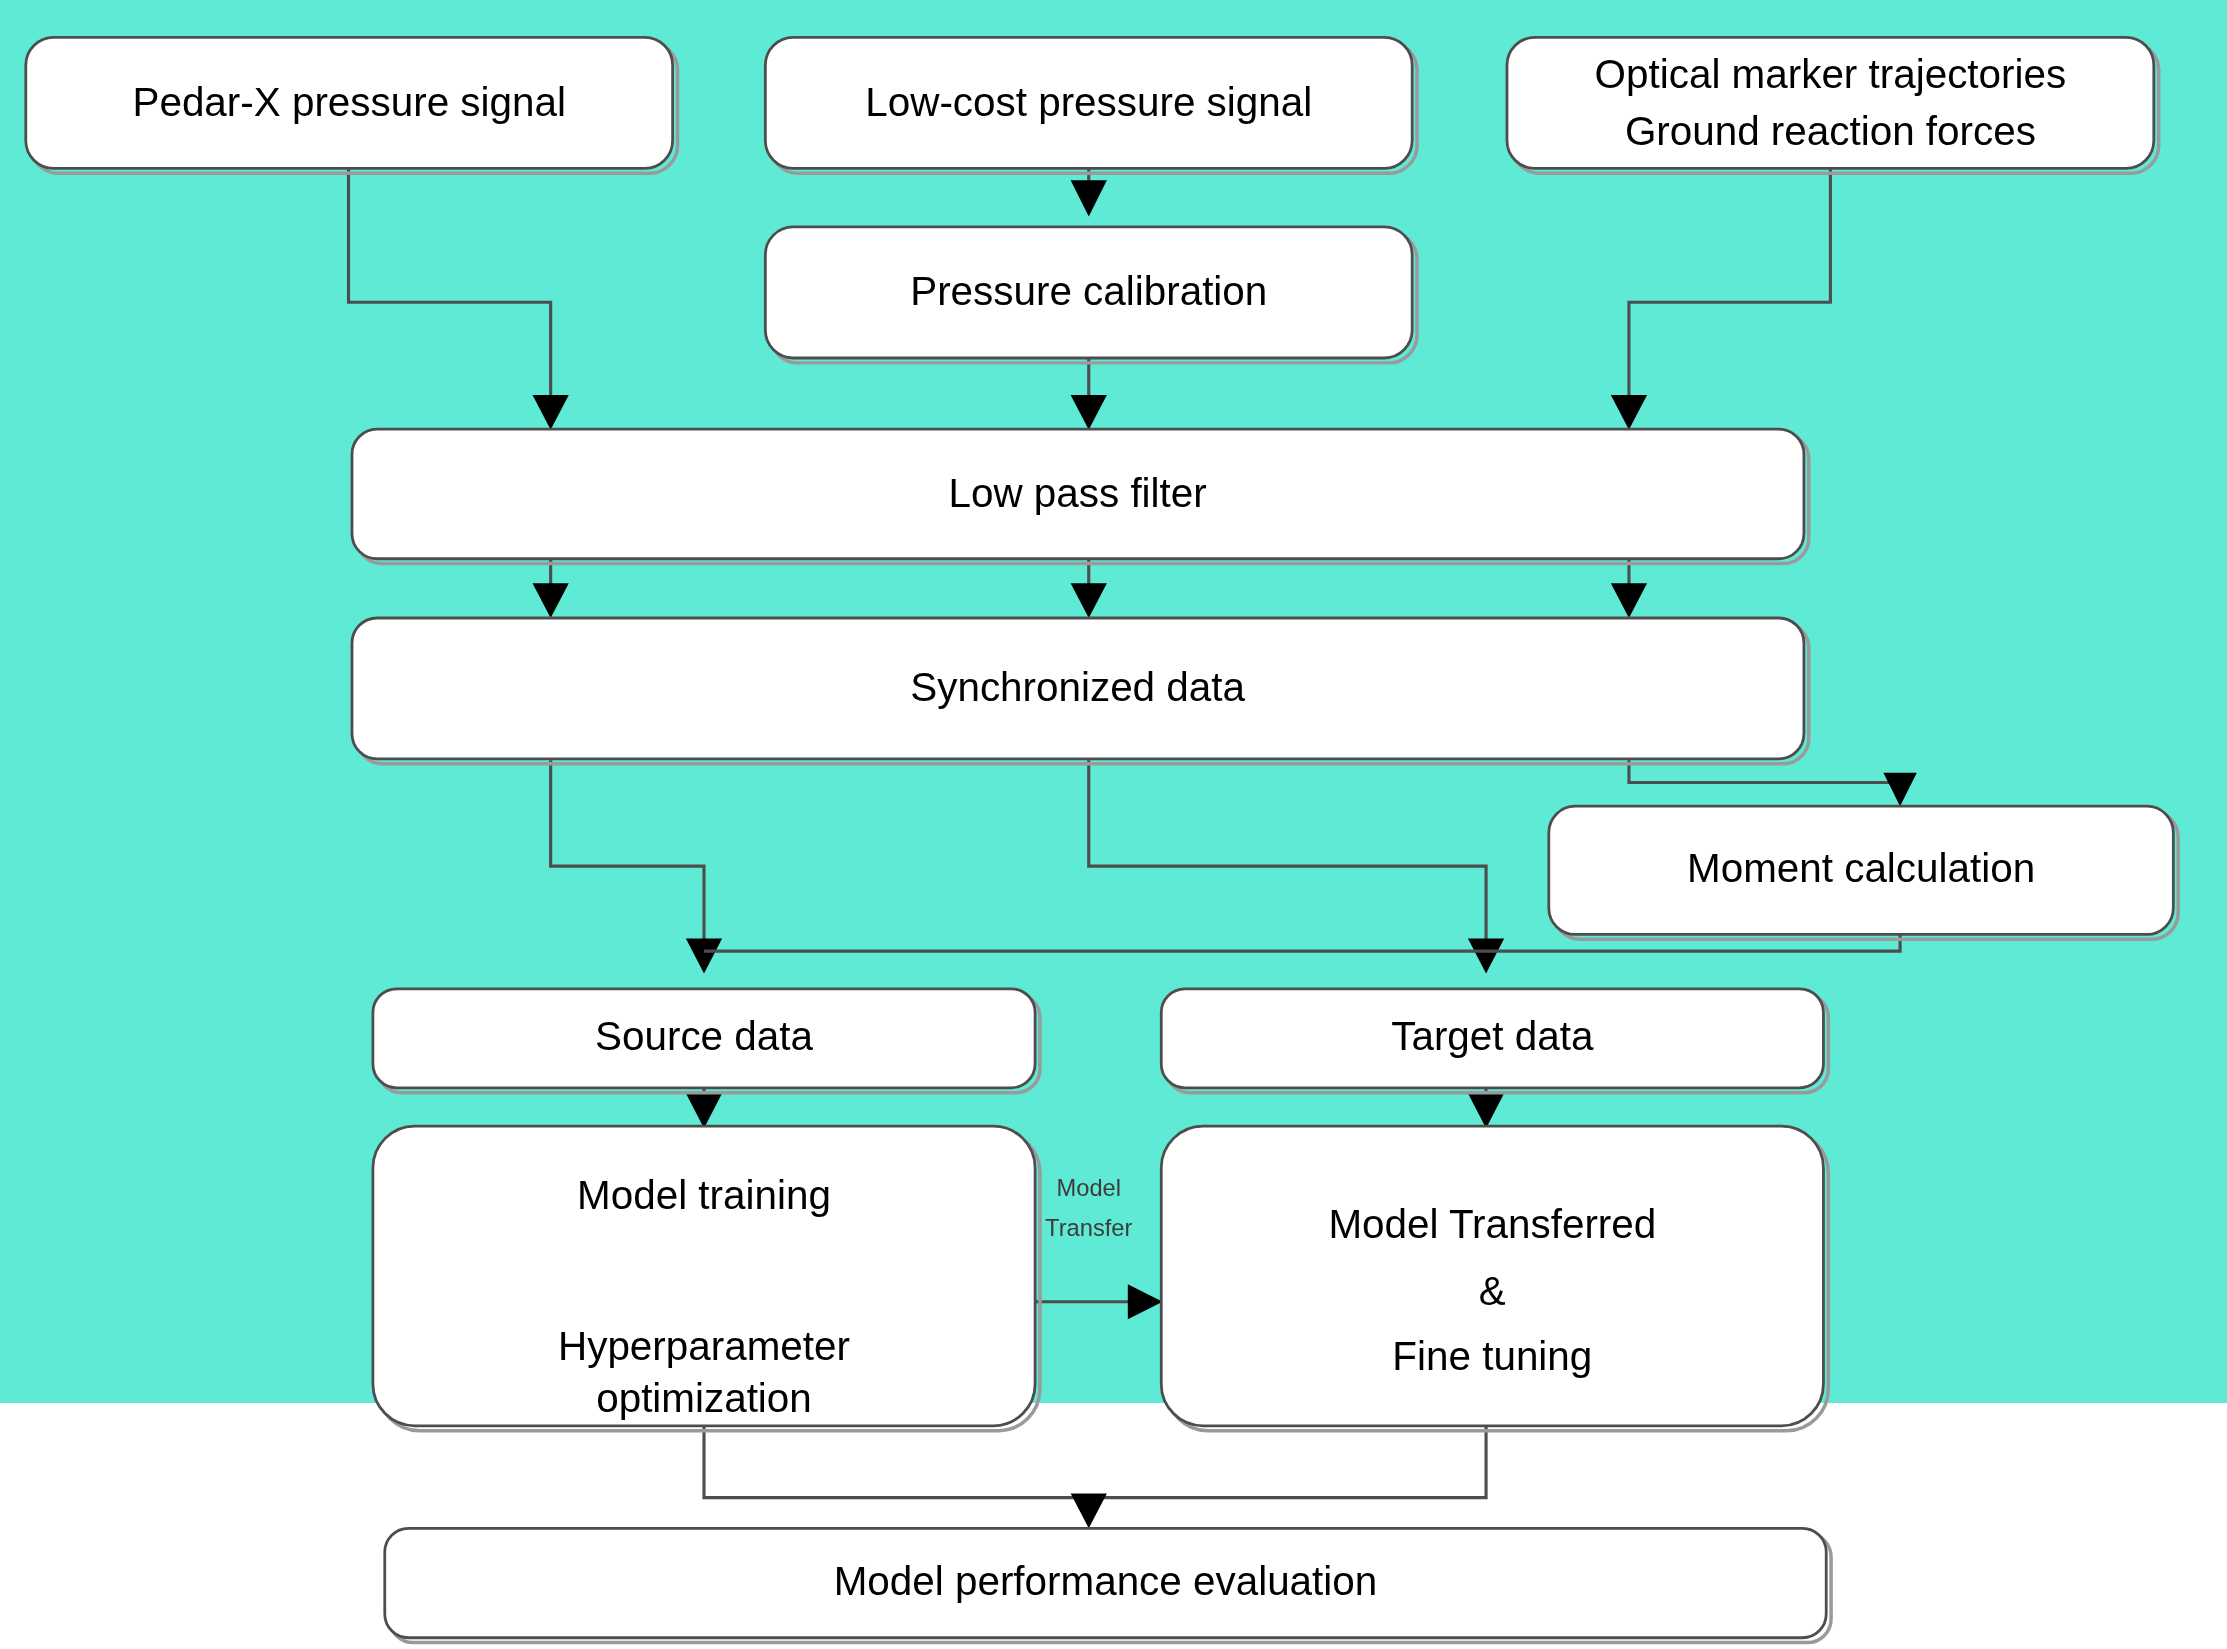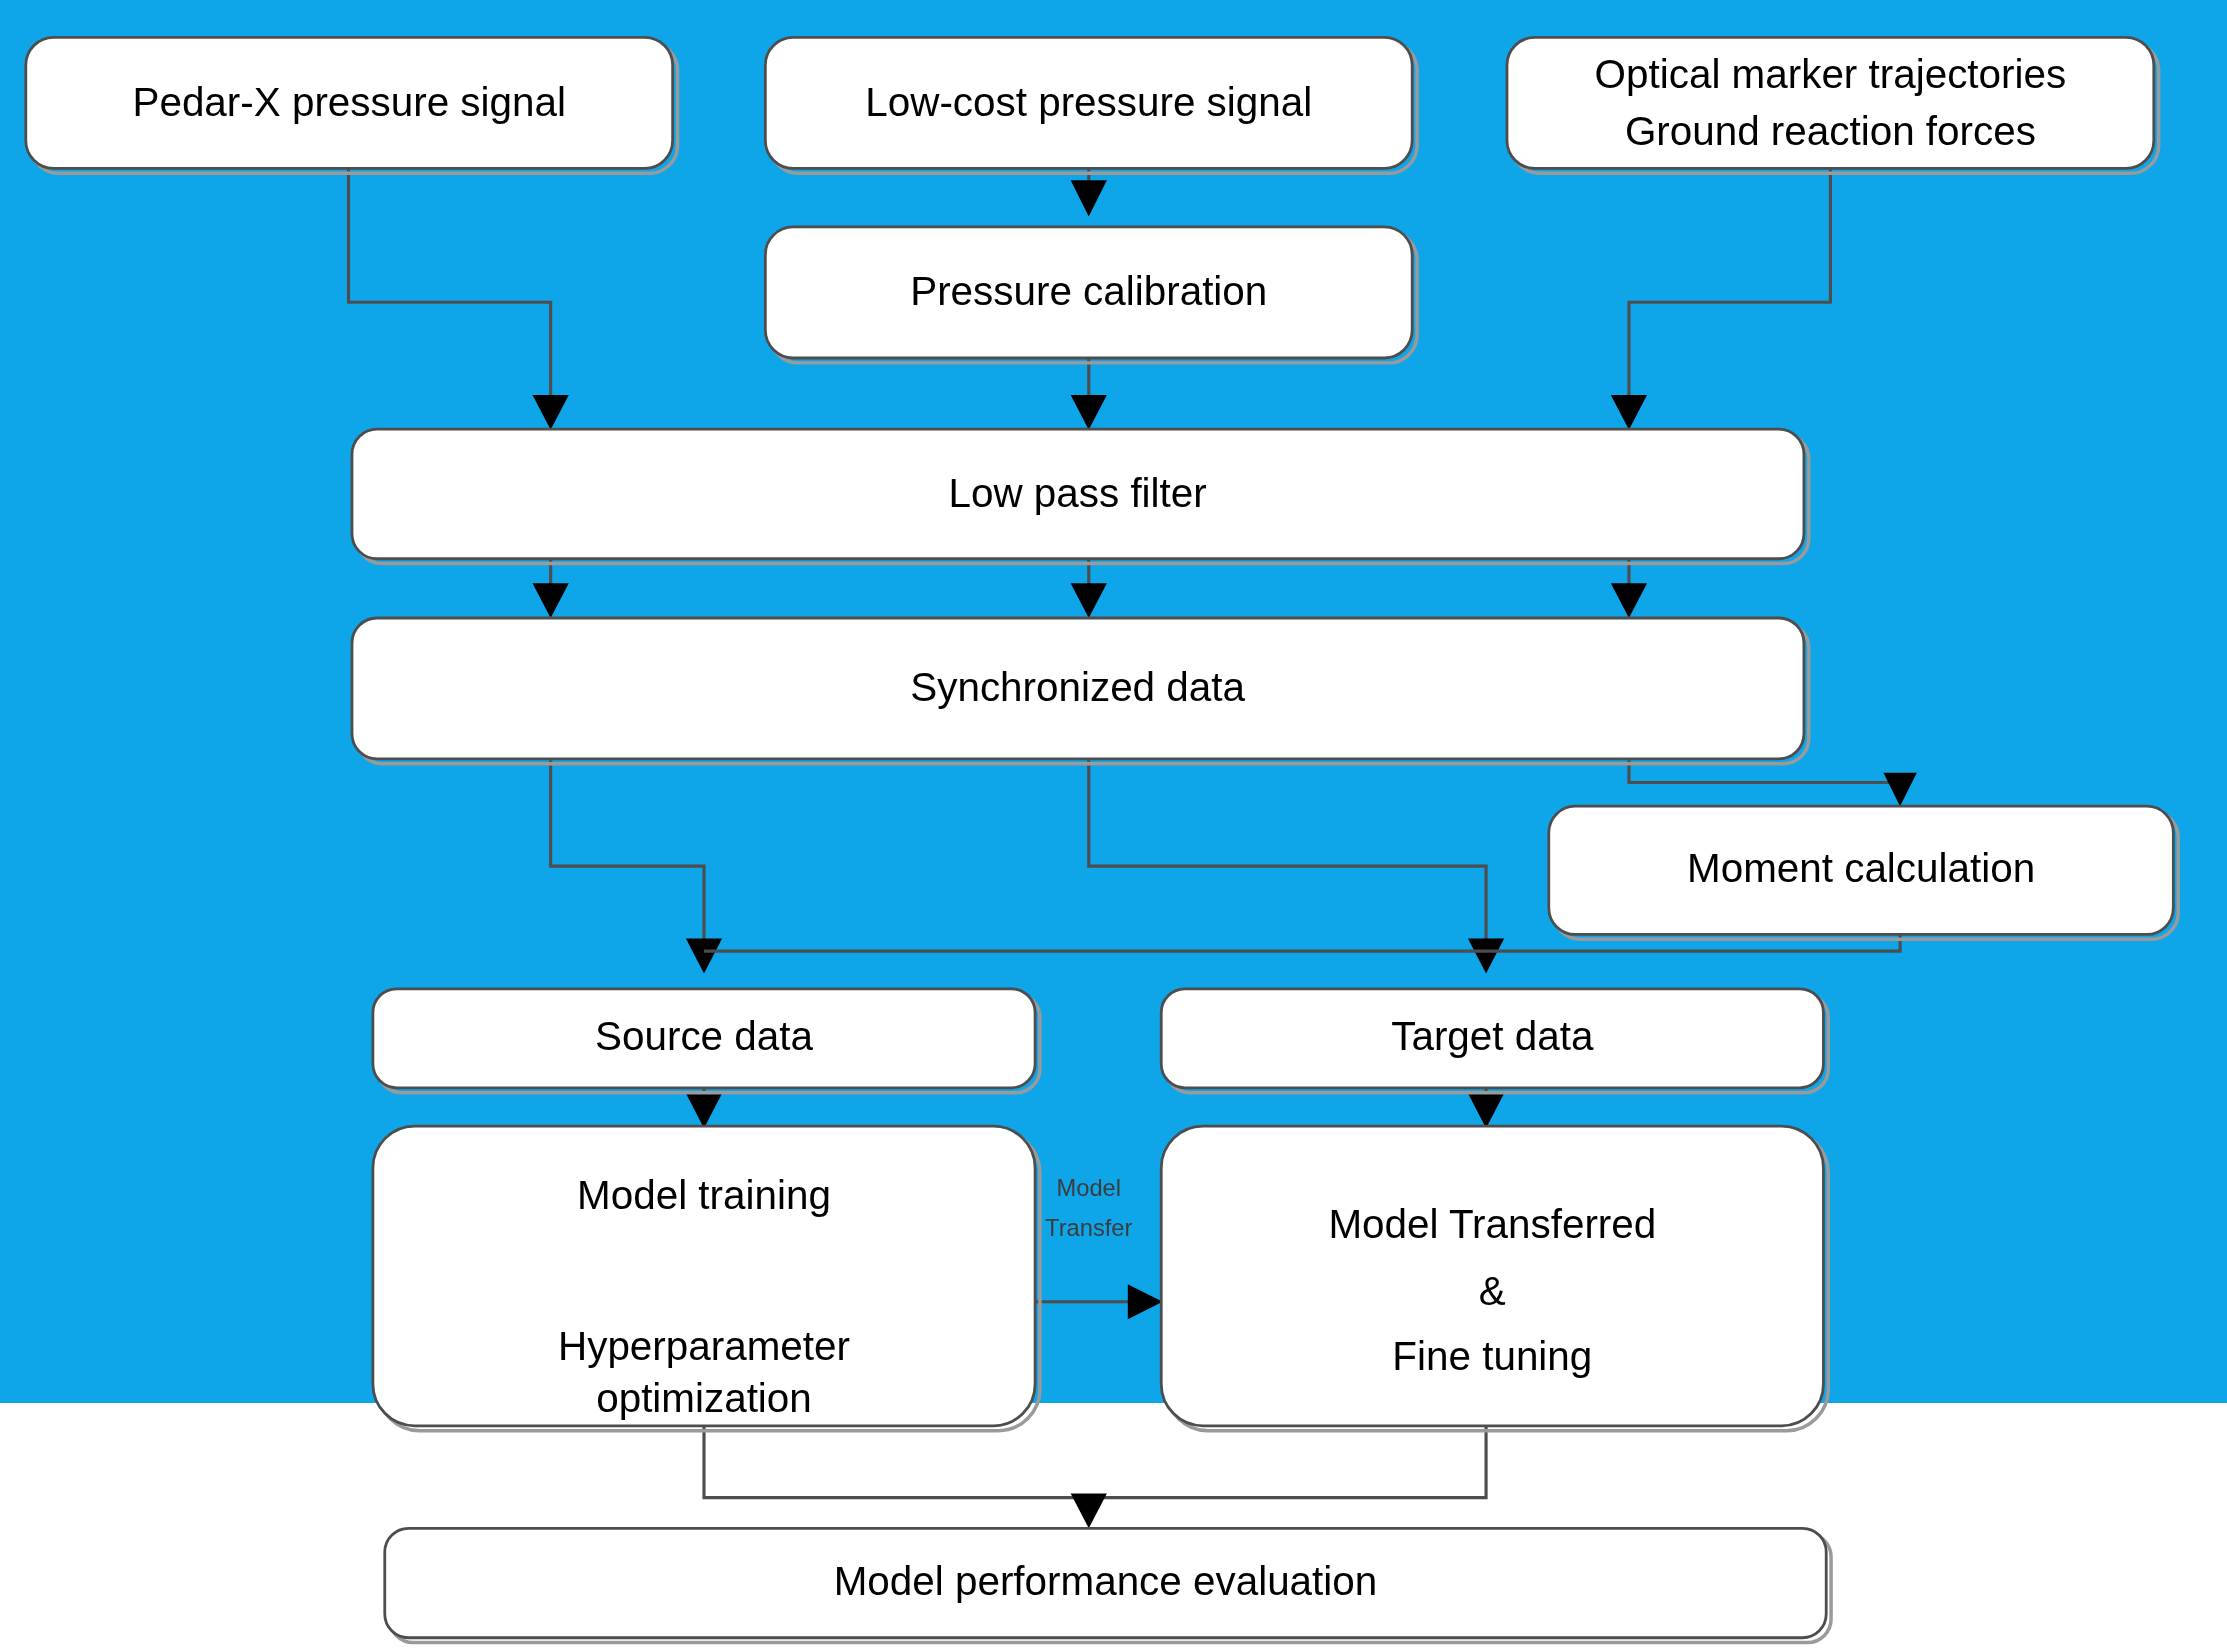--- a/index.html
+++ b/index.html
@@ -10,21 +10,21 @@
   body {
     width: 2227px;
     height: 1650px;
     font-family: "Liberation Sans", sans-serif;
     overflow: hidden;
   }
   #diagram-root {
     position: relative;
     width: 2227px;
     height: 1403px;
-    background: #0ea5e9;
+    background: #5eead4;
   }
   svg.flowchart {
     display: block;
     width: 2227px;
     height: 1650px;
   }
   .node-box {
     fill: #ffffff;
     stroke: #4d4d4d;
     stroke-width: 4;

